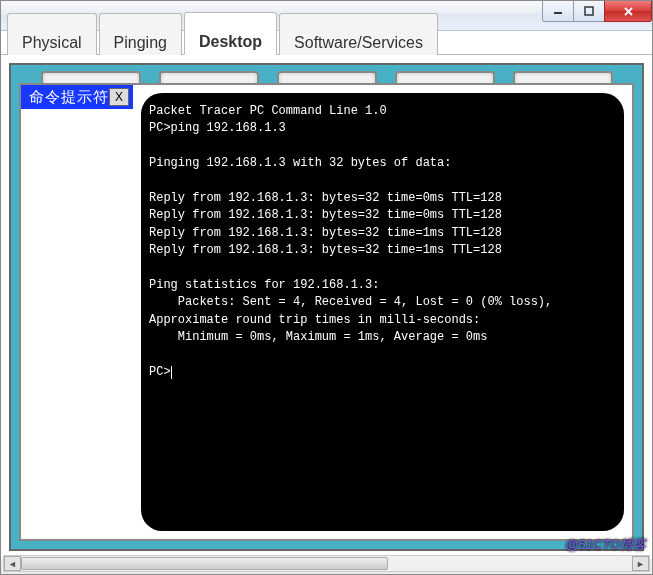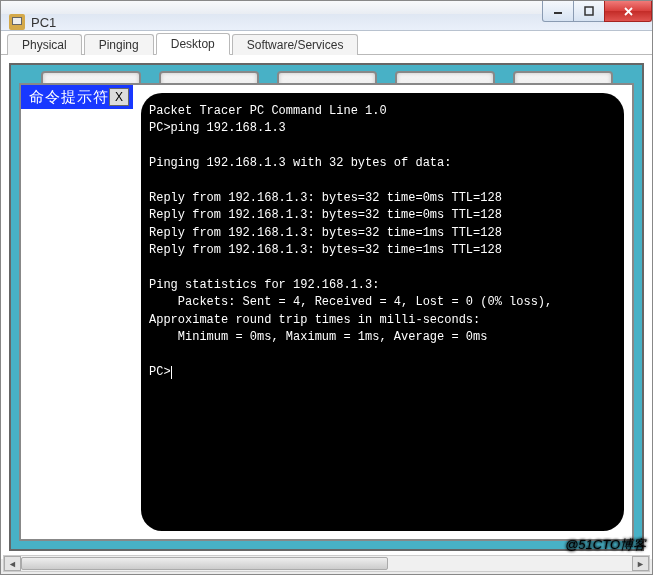--- a/index.html
+++ b/index.html
@@ -63,37 +63,37 @@
     .tabstrip {
       height: 24px;
       background: #fff;
       display: flex;
       align-items: flex-end;
       padding-left: 6px;
       gap: 2px;
       border-bottom: 1px solid #b9b9b9;
     }
     .tab {
-      padding: 3px 14px 3px 14px;
-      font-size: 12px;
+      padding: 20px 14px 3px 14px;
+      font-size: 16px;
       border: 1px solid #b9b9b9;
       border-bottom: none;
       border-radius: 3px 3px 0 0;
       background: #f4f4f4;
       color: #333;
       position: relative;
       top: 1px;
       cursor: pointer;
     }
     .tab.active {
       background: #fff;
       top: 1px;
       border-bottom: 1px solid #fff;
       z-index: 2;
-      font-weight: 400;
+      font-weight: 700;
     }
 
     
     .desktop-area {
       position: relative;
       height: 504px;
       padding: 8px;
       background: #fff;
     }
     .desktop-canvas {
@@ -179,21 +179,21 @@
     .hscroll .track { flex:1; position: relative; height:100%; }
     .hscroll .thumb {
       position:absolute; left:0; top:1px; height:13px; width:60%;
       background: linear-gradient(#eee,#ccc);
       border:1px solid #aaa; border-radius:2px;
     }
 
     .watermark {
       position: absolute;
       right: 6px; bottom: 20px;
-      color: #000000;
+      color: #8b5cf6;
       font-size: 13px;
       font-style: italic;
       text-shadow: 0 0 3px #000, 0 0 3px #000;
     }
   </style>
 </head>
 <body>
 
 <div class="os-titlebar">
   <div class="os-icon"></div>

